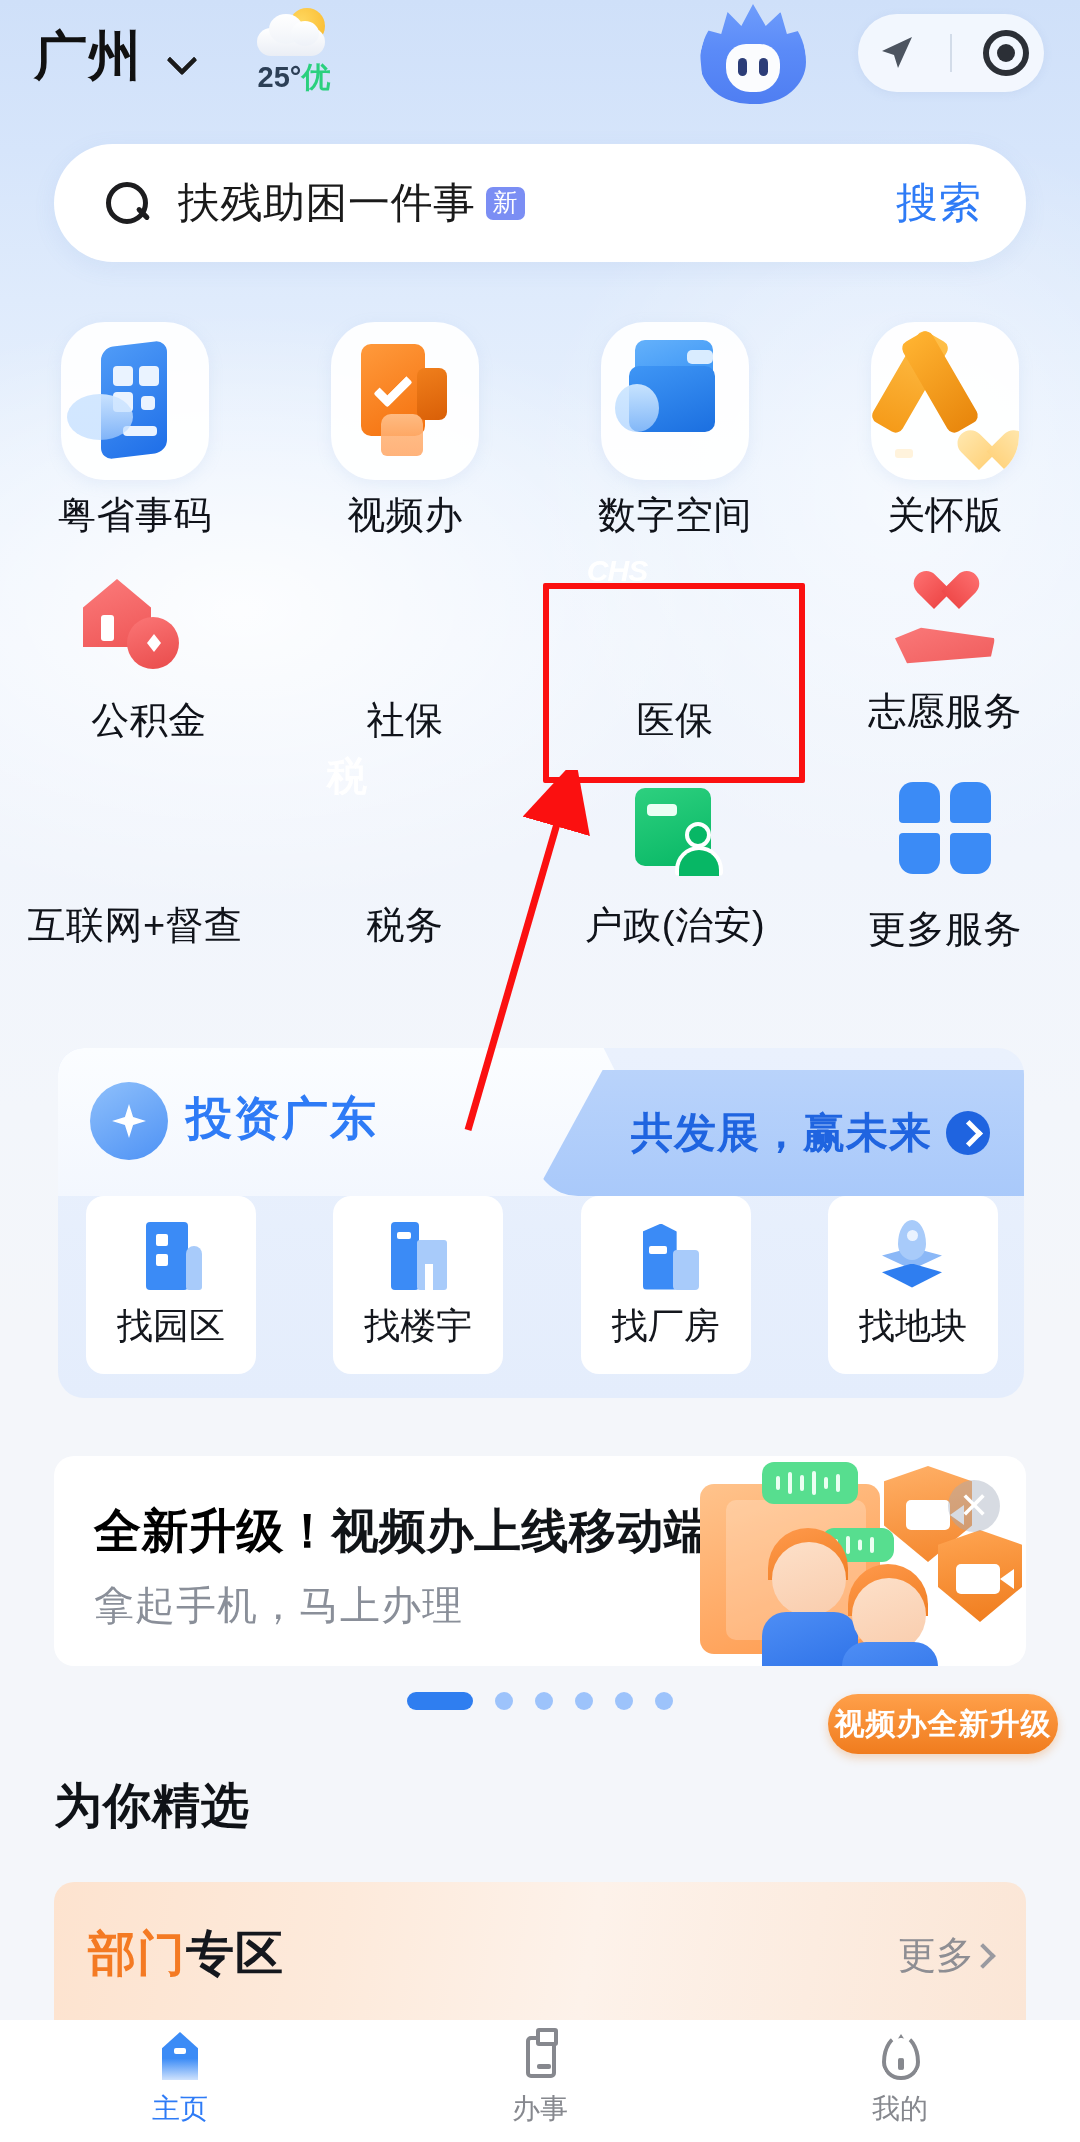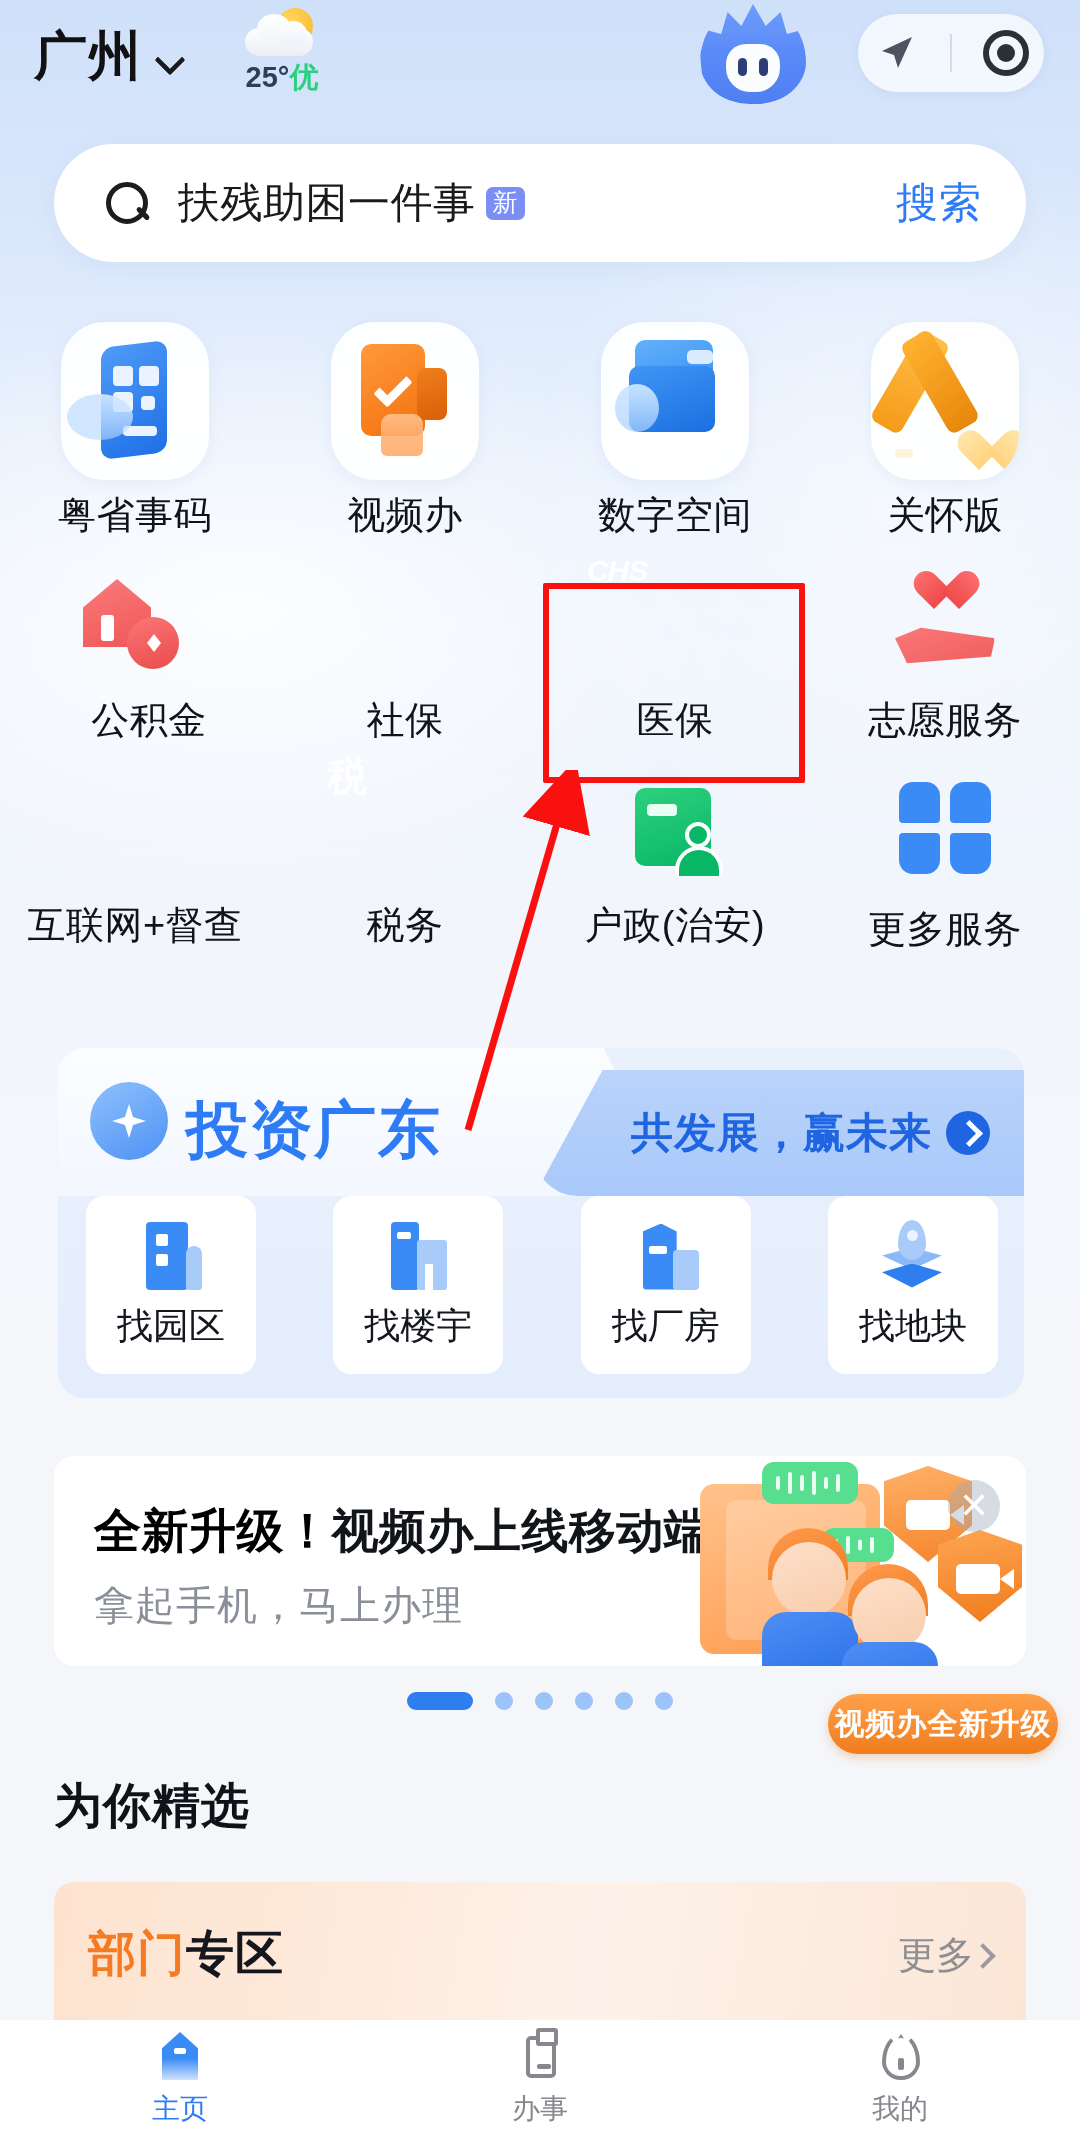--- a/index.html
+++ b/index.html
@@ -31,21 +31,21 @@
     position:absolute; right:-200px; top:120px; width:760px; height:760px;
     background: radial-gradient(ellipse at 50% 50%, rgba(255,255,255,.55) 0%, rgba(255,255,255,0) 70%);
     pointer-events:none;
   }
 
   
   .header {
     position:absolute; left:0; top:0; width:1080px; height:110px;
     display:flex; align-items:center; padding:0 34px;
   }
-  .city-wrap { display:flex; align-items:center; gap:14px; }
+  .city-wrap { display:flex; align-items:center; gap:26px; }
   .city-name { font-size:53px; font-weight:700; color:#111; letter-spacing:1px;
                line-height:1; font-family:"Liberation Sans","DejaVu Sans",sans-serif; }
   .chev-down { width:26px; height:26px; position:relative; margin-top:10px; }
   .chev-down::before {
     content:""; position:absolute; left:3px; top:2px; width:17px; height:17px;
     border-right:5px solid #1a1a1a; border-bottom:5px solid #1a1a1a;
     transform: rotate(45deg); border-radius:2px;
   }
 
   .weather { margin-left:40px; display:flex; flex-direction:column; align-items:center;
@@ -221,21 +221,21 @@
             border-radius:26px; overflow:hidden; }
   .inv-head { position:relative; height:148px; }
   .inv-white { position:absolute; left:0; top:0; width:620px; height:148px;
                background:linear-gradient(180deg,#fbfdff,#f3f7fe);
                border-radius:26px 0 70px 0;
                clip-path: polygon(0 0, 88% 0, 100% 100%, 0 100%); }
   .inv-logo { position:absolute; left:32px; top:34px; width:78px; height:78px; border-radius:50%;
               background:linear-gradient(150deg,#8fc0fb,#4e92f5); overflow:hidden; }
   .inv-logo::after { content:""; position:absolute; left:22px; top:22px; width:34px; height:34px;
                      background:#fff; clip-path: polygon(50% 0,62% 38%,100% 50%,62% 62%,50% 100%,38% 62%,0 50%,38% 38%); }
-  .inv-title { position:absolute; left:128px; top:40px; font-size:62px; font-weight:700;
+  .inv-title { position:absolute; left:128px; top:40px; font-size:46px; font-weight:700;
                color:#2e7bf6; letter-spacing:2px; }
   .inv-tag { position:absolute; right:0; top:22px; height:126px; width:490px;
              background:linear-gradient(180deg,#b9d3fb,#a9c9fa);
              border-radius:44px 0 0 44px;
              clip-path: polygon(14% 0, 100% 0, 100% 100%, 0 100%);
              display:flex; align-items:center; justify-content:flex-end; padding-right:34px; gap:14px; }
   .inv-tag .t { font-size:42px; font-weight:700; color:#1f64e0; letter-spacing:1px; }
   .inv-arrow { width:44px; height:44px; border-radius:50%; background:#1f64e0; position:relative; flex:none; }
   .inv-arrow::before { content:""; position:absolute; left:14px; top:13px; width:14px; height:14px;
                        border-top:5px solid #fff; border-right:5px solid #fff; transform:rotate(45deg); }
@@ -502,21 +502,21 @@
         <span class="ico2">
           <span class="chs-card"><span class="chs-txt">CHS</span></span>
         </span>
         <span class="lbl" style="margin-top:14px;">医保</span>
       </div>
       <div class="gitem">
         <span class="ico2">
           <i class="vs-heart"></i>
             <i class="vs-hand"></i>
         </span>
-        <span class="lbl" style="margin-top:14px;">志愿服务</span>
+        <span class="lbl" style="margin-top:5px;">志愿服务</span>
       </div>
     </div>
 
     <div class="grow" style="margin-top:30px;">
       <div class="gitem">
         <span class="ico2">
           <span class="gs-shield"><span class="gs-star">★</span></span>
         </span>
         <span class="lbl" style="margin-top:14px;">互联网+督查</span>
       </div>

